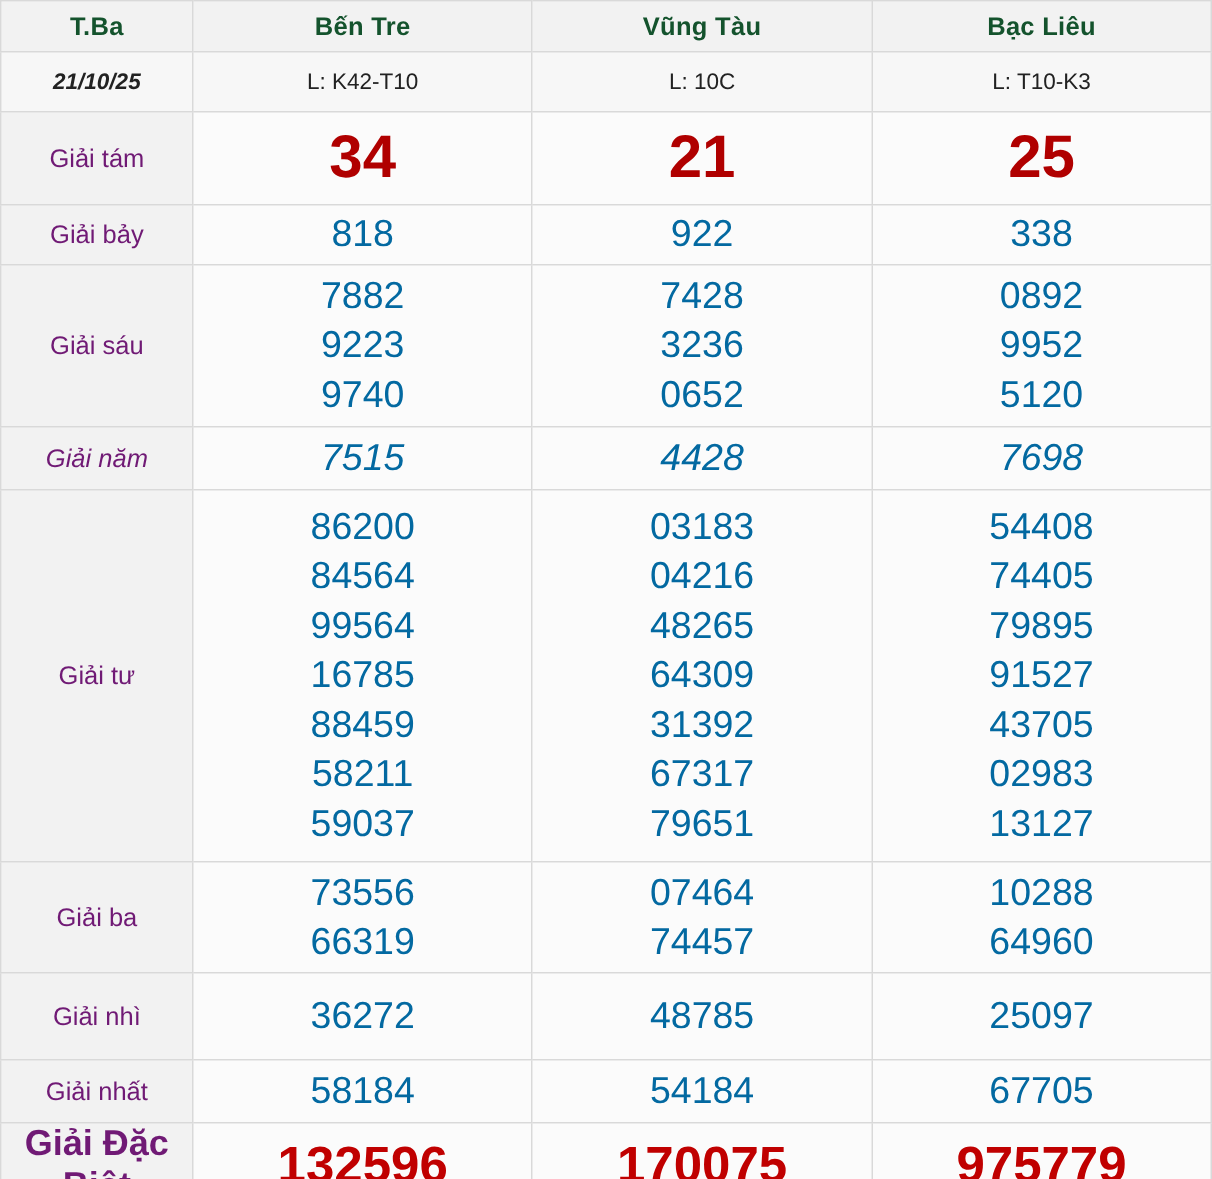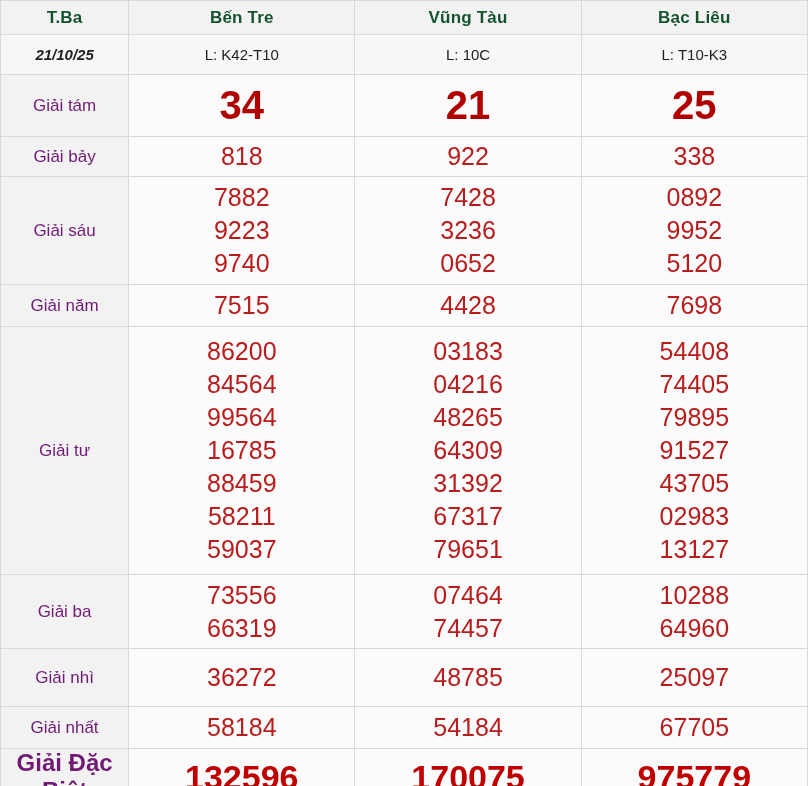--- a/index.html
+++ b/index.html
@@ -68,21 +68,21 @@
   }
   td.prize-label.special {
     font-size: 24px;
     font-weight: bold;
   }
 
   
   td.nums {
     background: #fbfbfb;
     font-size: 25px;
-    color: #b91c1c;
+    color: #0369a1;
     line-height: 1.32;
     font-family: "Liberation Sans", sans-serif;
   }
   td.nums .n {
     display: block;
   }
 
   
   td.nums.big-red {
     color: #b00000;
@@ -92,21 +92,21 @@
   td.nums.special-red {
     color: #c00000;
     font-size: 34px;
     font-weight: bold;
   }
 
   
   tr.r-g8 { height: 62px; }
   tr.r-g7 { height: 40px; }
   tr.r-g6 { height: 108px; }
-  tr.r-g5 { height: 42px; }
+  tr.r-g5 { height: 42px; font-style: italic; }
   tr.r-g4 { height: 248px; }
   tr.r-g3 { height: 74px; }
   tr.r-g2 { height: 58px; }
   tr.r-g1 { height: 42px; }
   tr.r-db { height: 56px; }
 
   tr.r-db td.prize-label { background: #f2f2f2; }
   tr.r-db td.nums { background: #fbfbfb; }
 </style>
 </head>

